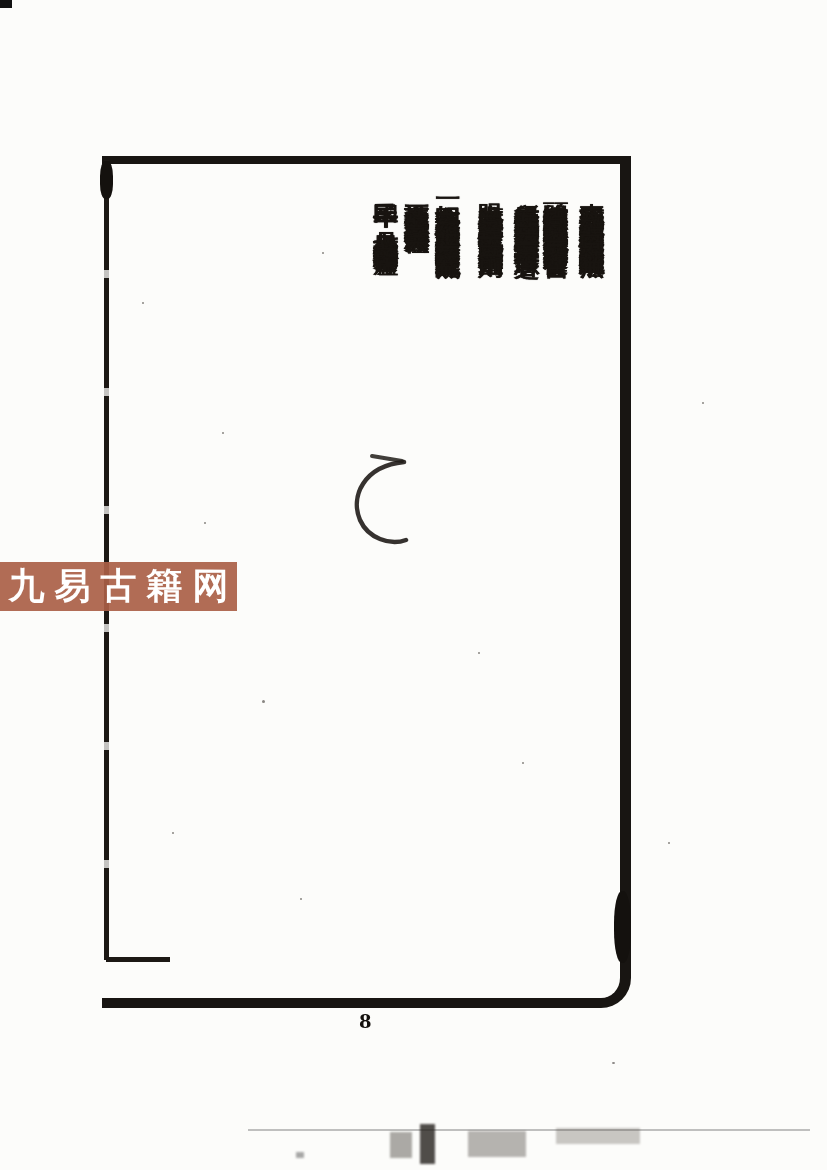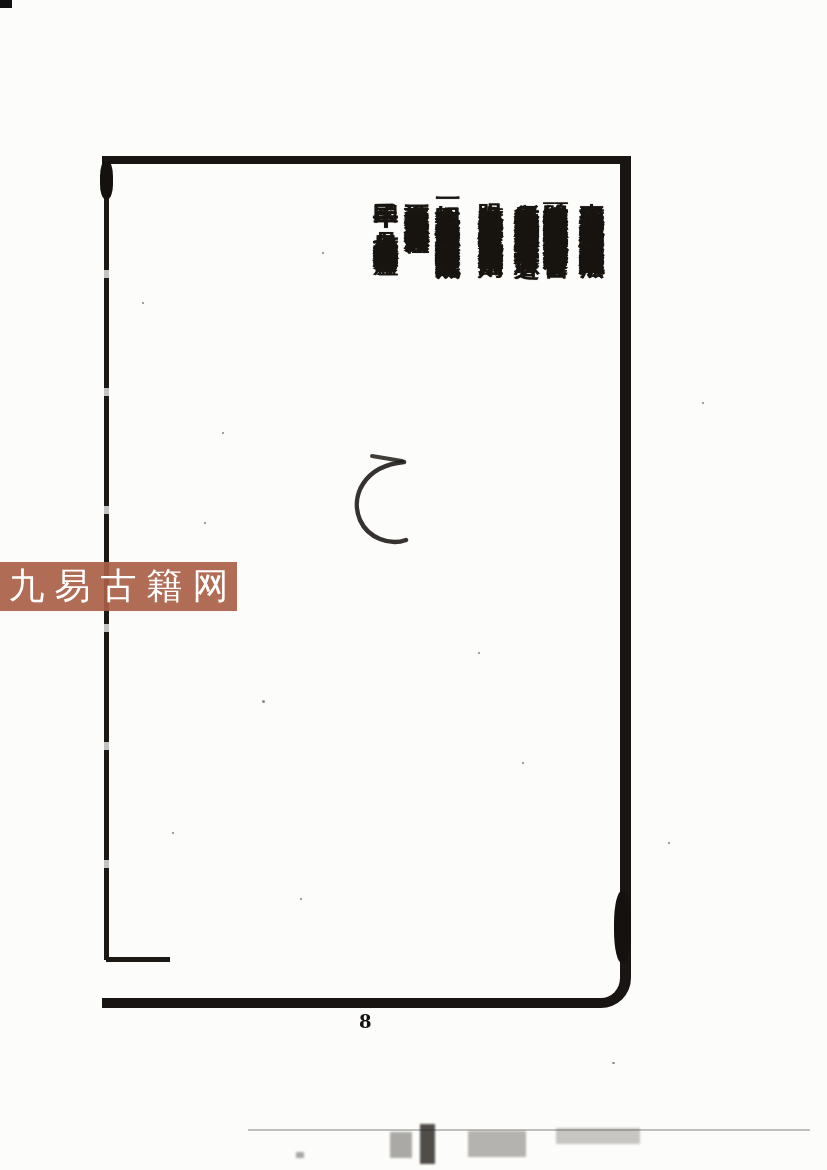--- a/index.html
+++ b/index.html
@@ -45,21 +45,21 @@
   
   .pen-mark{position:absolute;left:344px;top:452px;width:66px;height:100px;}
 
   
   .watermark{
     position:absolute;left:0px;top:562px;width:237px;height:49px;
     background:rgba(170,95,71,.92);
     display:flex;align-items:center;justify-content:center;
   }
   .watermark-text{
-    color:#fff;font-weight:normal;font-size:36px;letter-spacing:10px;
+    color:#fff;font-weight:bold;font-size:36px;letter-spacing:10px;
     font-family:"DejaVu Serif", serif;padding-left:10px;white-space:nowrap;
   }
 
   
   .pageno{
     position:absolute;left:359px;top:1011px;
     font-family:"DejaVu Serif", serif;font-weight:bold;font-size:18px;color:#14110e;
   }
 
   

